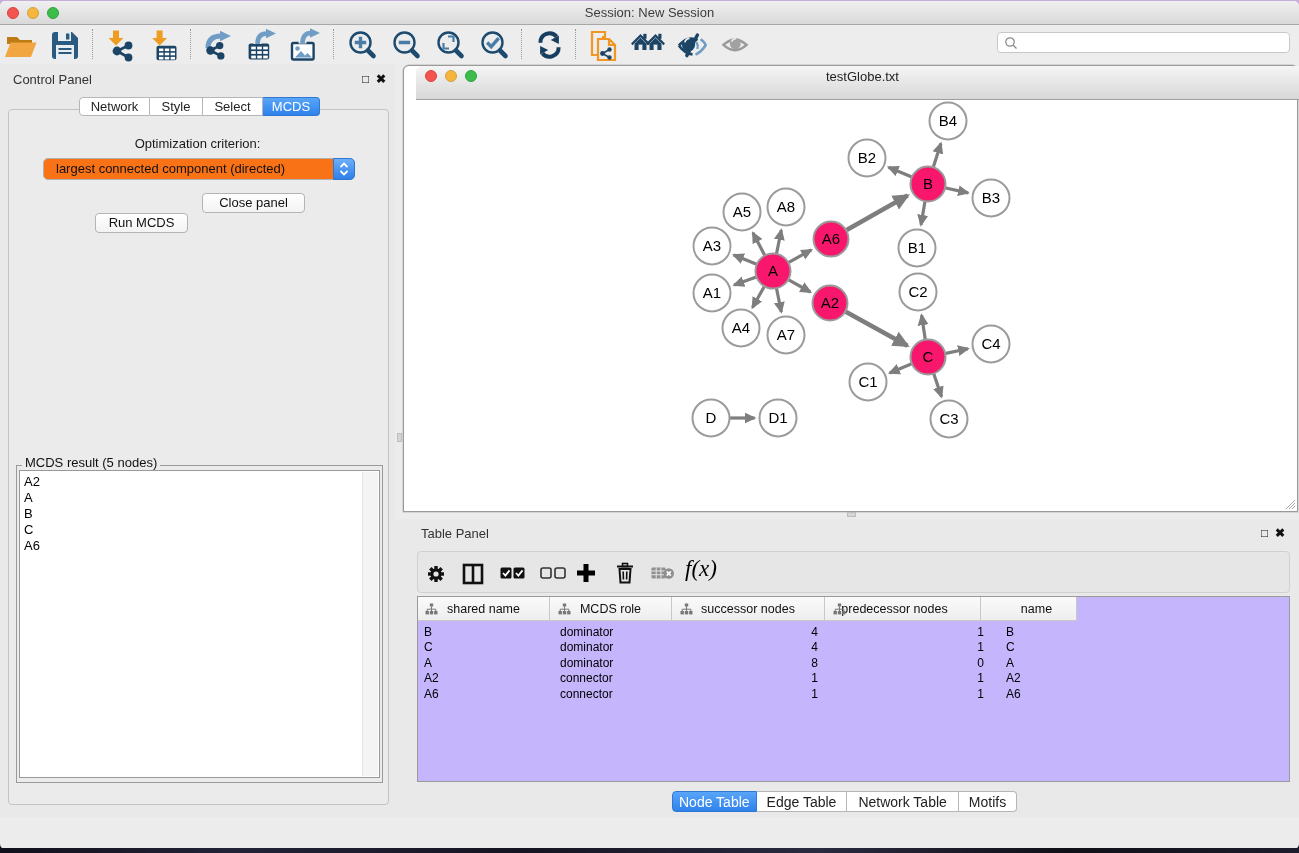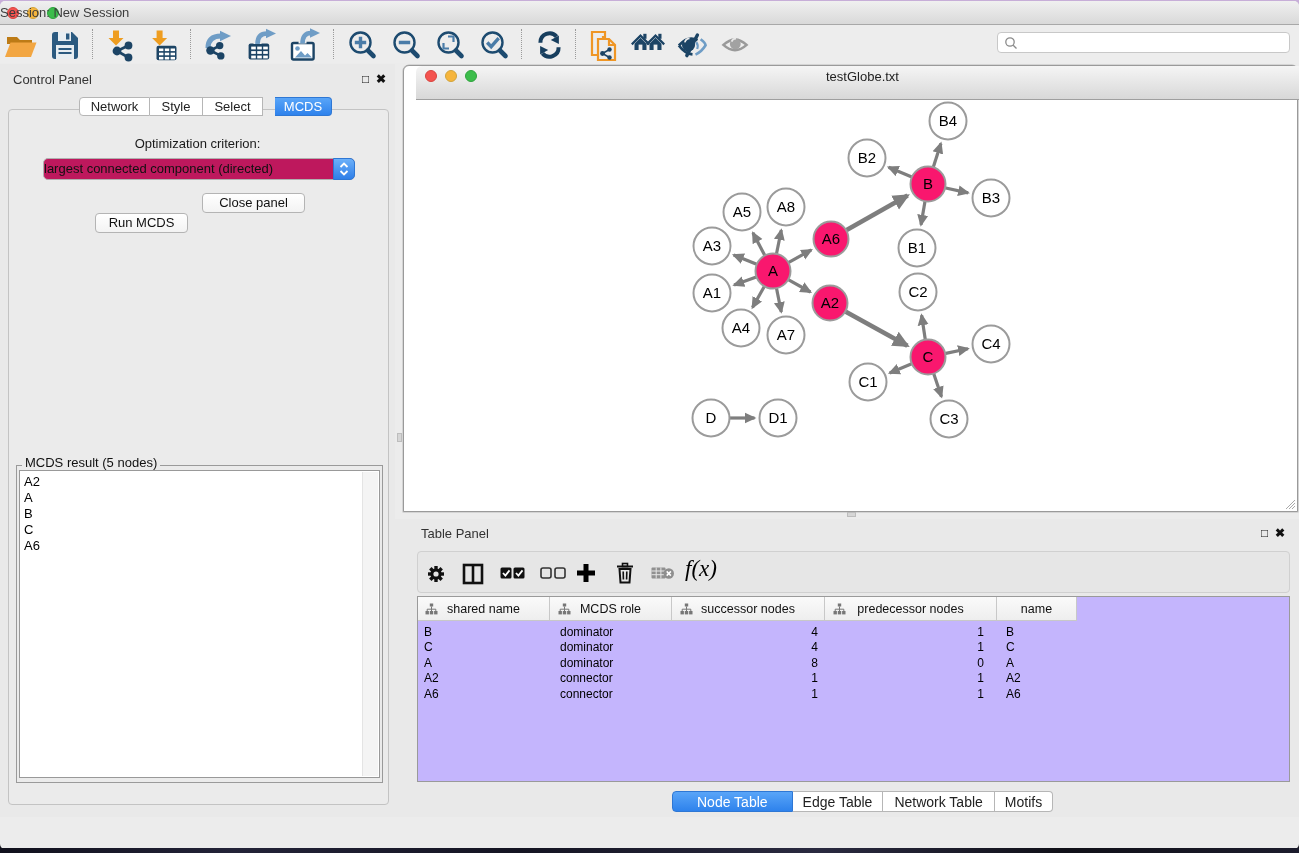--- a/index.html
+++ b/index.html
@@ -10,21 +10,21 @@
   background:linear-gradient(90deg,#10101c,#232338 18%,#141422 40%,#2a2a40 63%,#101018 82%,#1c1c2c); }
 #appwin { position:absolute; left:0; top:1px; width:1299px; height:848px; background:#ececec;
   border-radius:5px 5px 5px 5px; overflow:hidden; }
 
 #titlebar { position:absolute; left:0; top:0; width:1299px; height:24px;
   background:linear-gradient(#f0f0f0,#d9d9d9); border-bottom:1px solid #a8a8a8; border-radius:5px 5px 0 0; }
 .tl { position:absolute; top:6px; width:12px; height:12px; border-radius:50%; }
 #titlebar .tl1 { left:7px;  background:#f4534f; border:0.5px solid #d8443f; }
 #titlebar .tl2 { left:27px; background:#f6b53c; border:0.5px solid #d1a43b; }
 #titlebar .tl3 { left:47px; background:#3cbd4b; border:0.5px solid #2fa33e; }
-#titlebar .wtitle { position:absolute; top:0; left:0; width:100%; text-align:left; font-size:13px;
+#titlebar .wtitle { position:absolute; top:0; left:0; width:100%; text-align:center; font-size:13px;
   line-height:23px; color:#3c3c3c; }
 
 #toolbar { position:absolute; left:0; top:24px; width:1299px; height:38px; background:#ededed; }
 .tbsep { position:absolute; top:4px; height:30px; width:0; border-left:1px dotted #9a9a9a; }
 .tbi { position:absolute; top:2px; }
 #searchbox { position:absolute; left:997px; top:7px; width:293px; height:21px; background:#fff;
   border:1px solid #c8c8c8; border-radius:4px; }
 #searchbox svg { position:absolute; left:6px; top:3px; }
 
 #cpanel { position:absolute; left:0; top:63px; width:395px; height:753px; background:#e9e9e9; }
@@ -34,22 +34,22 @@
   border:1px solid #c3c3c3; border-radius:4px; }
 
 .tabrow { position:absolute; display:flex; }
 .tab { height:19px; line-height:18px; font-size:13px; color:#222; background:#fff;
   border:1px solid #b6b6b6; border-left:none; padding:0 10px; text-align:center; white-space:nowrap; }
 .tab.first { border-left:1px solid #b6b6b6; border-radius:4px 0 0 4px; }
 .tab.last { border-radius:0 4px 4px 0; }
 .tab.sel { background:linear-gradient(#59a5f8,#2e82ec); color:#fff; border-color:#2e77d4; }
 
 #optlabel { position:absolute; left:0; top:72px; width:395px; text-align:center; font-size:13px; color:#1a1a1a; }
-#dropdown { position:absolute; left:43px; top:94px; width:312px; height:22px; background:#be185d;
-  border:1px solid #b0b0b0; border-radius:5px; font-size:13px; color:#111; line-height:20px; }
+#dropdown { position:absolute; left:43px; top:94px; width:312px; height:22px; background:#f97316;
+  border:1px solid #b0b0b0; border-radius:5px; font-size:13px; color:#111; line-height:20px; padding-left:12px; }
 #dropdown .stepper { position:absolute; right:-1px; top:-1px; width:22px; height:22px; border-radius:0 5px 5px 0;
   background:linear-gradient(#6cb0f9,#2f7fe8); border:1px solid #2e77d4; }
 .btn { position:absolute; height:20px; background:linear-gradient(#ffffff,#f3f3f3); border:1px solid #b4b4b4;
   border-radius:4px; font-size:13px; color:#111; text-align:center; line-height:18px; }
 
 #mcds-fs { position:absolute; left:16px; top:391px; width:367px; height:330px; }
 #mcds-fs .fsborder { position:absolute; left:0; top:10px; width:100%; height:318px; border:1px solid #9a9a9a; }
 #mcds-fs .fslegend { position:absolute; left:6px; top:0; background:#ebebeb; padding:0 3px; font-size:13px; color:#111; }
 #mcds-list { position:absolute; left:3px; top:15px; width:361px; height:308px; background:#fff; border:1px solid #999; }
 #mcds-list .row { font-size:13px; color:#000; padding-left:4px; height:16px; line-height:16px; }
@@ -273,21 +273,21 @@
       </div>
   </div>
   <div id="cpanel">
     <div class="phead" style="left:13px; top:8px;">Control Panel</div>
     <div class="winbtns" style="left:362px; top:8px;">□&nbsp;&nbsp;<b>✖</b></div>
     <div id="cpanel-box"></div>
     <div class="tabrow" style="left:79px; top:33px;">
       <div class="tab first" style="width:71px;padding:0;">Network</div>
         <div class="tab" style="width:53px;padding:0;">Style</div>
         <div class="tab" style="width:60px;padding:0;">Select</div>
-        <div class="tab sel last" style="width:57px;padding:0;margin-left:12px;">MCDS</div>
+        <div class="tab sel last" style="width:57px;padding:0;">MCDS</div>
     </div>
     <div id="optlabel">Optimization criterion:</div>
     <div id="dropdown">largest connected component (directed)
       <div class="stepper"><svg width="20" height="20" viewBox="0 0 20 20">
             <path d="M6.5 8 L10 4.5 L13.5 8" fill="none" stroke="#fff" stroke-width="1.8"></path>
             <path d="M6.5 12 L10 15.5 L13.5 12" fill="none" stroke="#fff" stroke-width="1.8"></path>
           </svg></div>
     </div>
     <div class="btn" style="left:95px; top:129px; width:93px;margin-top:20px;">Run MCDS</div>
     <div class="btn" style="left:202px; top:129px; width:103px;">Close panel</div>
@@ -453,21 +453,21 @@
             <line x1="19.9" y1="5.4" x2="15.7" y2="9.6"></line>
           </g>
       </svg>
       <div style="position:absolute;left:267px;top:4px;font-family:'Liberation Serif',serif;font-style:italic;font-size:23px;color:#000000;">f(x)</div>
     </div>
     <div id="ttable">
       <div id="thead" style="width:659px;">
         <div class="hcell" style="left:0; width:132px;">shared name</div>
         <div class="hcell" style="left:132px; width:122px;">MCDS role</div>
         <div class="hcell" style="left:254px; width:153px;">successor nodes</div>
-        <div class="hcell" style="left:407px; width:172px;">predecessor nodes</div>
+        <div class="hcell" style="left:391px; width:172px;">predecessor nodes</div>
         <div class="hcell" style="left:579px; width:80px; border-right:1px solid #c8c8c8;">name</div>
         <svg class="hicon" style="left:7px" width="13" height="12" viewBox="0 0 13 12">
             <g fill="#777">
               <rect x="4.8" y="0.5" width="3.4" height="3"></rect>
               <rect x="0.5" y="8" width="3.4" height="3.4"></rect>
               <rect x="4.8" y="8" width="3.4" height="3.4"></rect>
               <rect x="9.1" y="8" width="3.4" height="3.4"></rect>
             </g>
             <g stroke="#777" stroke-width="1" fill="none">
               <path d="M6.5 3.5 V6.2 M2.2 8 V6.2 H10.8 V8 M6.5 6.2 V8"></path>
@@ -538,21 +538,21 @@
       <div class="trow" style="top:88.6px;">
           <span class="tcell" style="left:6px">A6</span>
           <span class="tcell" style="left:142px">connector</span>
           <span class="tcell" style="left:340px;width:60px;text-align:right">1</span>
           <span class="tcell" style="left:506px;width:60px;text-align:right">1</span>
           <span class="tcell" style="left:588px">A6</span>
         </div>
     </div>
   </div>
   <div id="btabs">
-    <div class="tab sel first" style="padding:0 24px;">Node Table</div>
+    <div class="tab sel first" style="padding:0 6px;">Node Table</div>
     <div class="tab" style="padding:0 10px;">Edge Table</div>
     <div class="tab" style="padding:0 11px;">Network Table</div>
     <div class="tab last" style="padding:0 10px;">Motifs</div>
   </div>
 </div>
 <div id="desktop-bottom"></div>
 <div class="divider-dot" style="left:397px; top:433px; width:5px; height:9px;"></div>
 <div class="divider-dot" style="left:847px; top:512px; width:9px; height:5px;"></div>
 
 </body></html>

